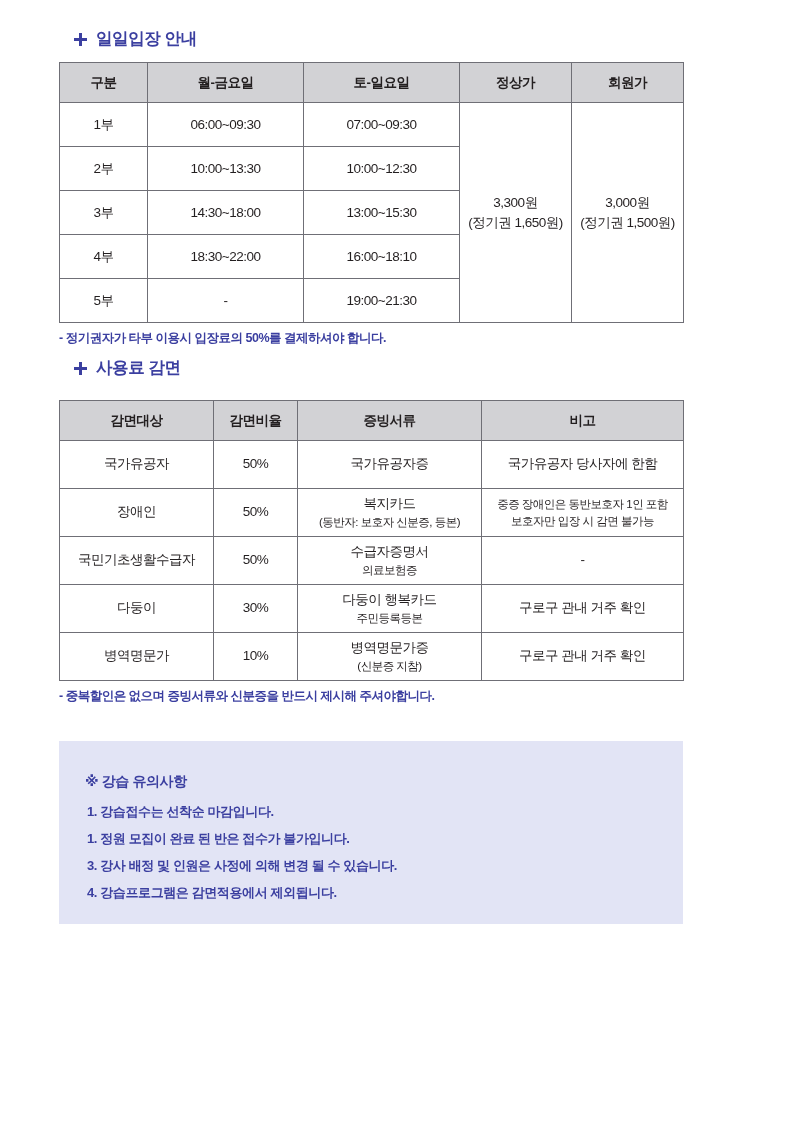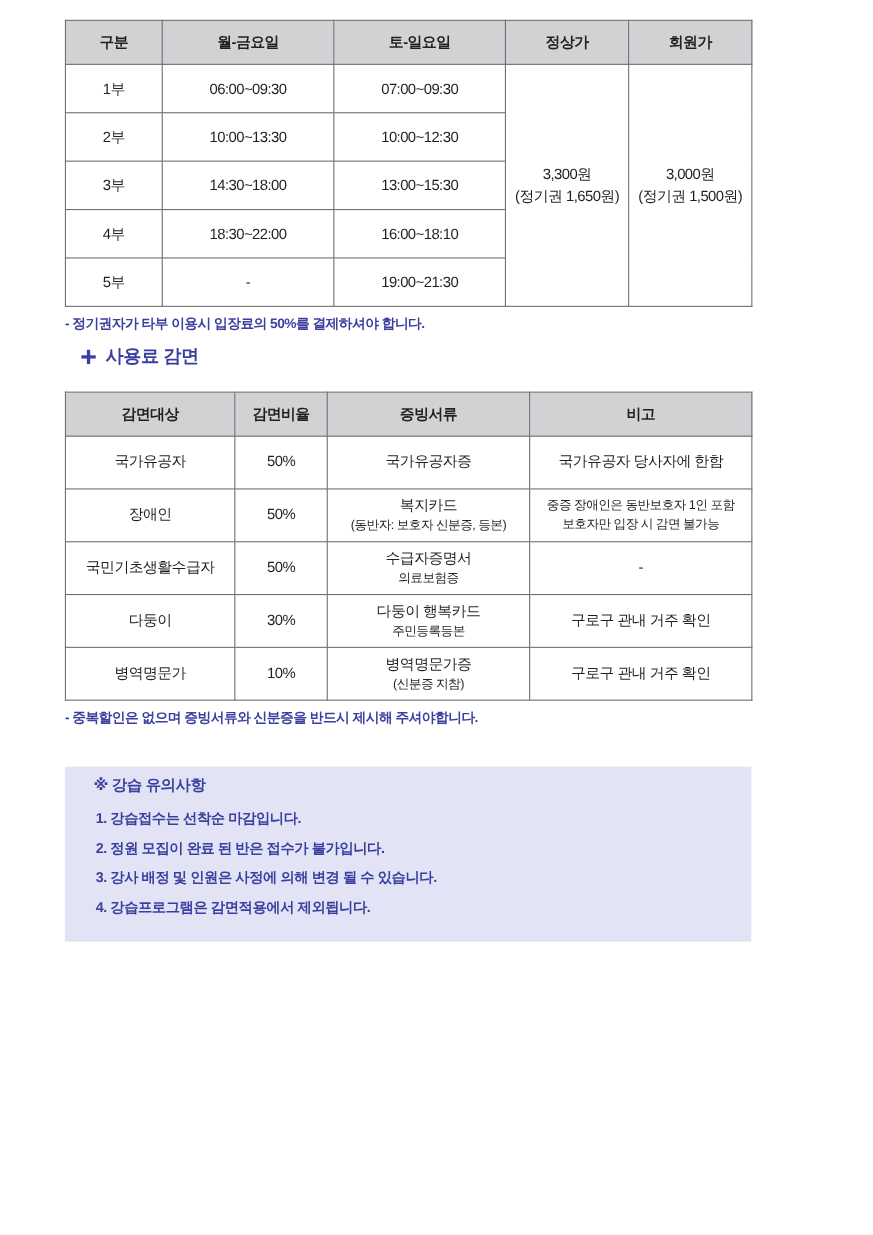--- a/index.html
+++ b/index.html
@@ -108,21 +108,21 @@
     font-size: 11.5px;
     display: block;
   }
 
   
   .notice {
     margin: 36px 3px 0 3px;
     width: 624px;
     box-sizing: border-box;
     background: #e2e4f5;
-    padding: 8px 26px 22px 26px;
+    padding: 32px 26px 22px 26px;
   }
   .notice-title {
     color: #3b3fa0;
     font-weight: bold;
     font-size: 14px;
     letter-spacing: -0.4px;
     margin-bottom: 12px;
   }
   .notice-item {
     color: #3b3fa0;
@@ -130,20 +130,24 @@
     font-size: 13px;
     letter-spacing: -0.4px;
     margin: 9px 0 0 2px;
   }
 </style>
 </head>
 <body>
 
 <div class="page">
 
+  <div class="section-head">
+    <span class="plus-icon"></span>
+    <span>일일입장 안내</span>
+  </div>
 
   <table class="tbl-daily">
     <colgroup>
       <col class="col-part">
         <col class="col-wk">
         <col class="col-we">
         <col class="col-std">
         <col class="col-mem">
     </colgroup>
     <thead>
@@ -271,18 +275,18 @@
         </td>
       </tr>
     </tbody>
   </table>
 
   <div class="note">- 중복할인은 없으며 증빙서류와 신분증을 반드시 제시해 주셔야합니다.</div>
 
   <div class="notice">
     <div class="notice-title">※ 강습 유의사항</div>
     <div class="notice-item">1. 강습접수는 선착순 마감입니다.</div>
-    <div class="notice-item">2. 정원 모집이 완료 된 반은 접수가 불가입니다.</div>
+    <div class="notice-item">1. 정원 모집이 완료 된 반은 접수가 불가입니다.</div>
     <div class="notice-item">3. 강사 배정 및 인원은 사정에 의해 변경 될 수 있습니다.</div>
     <div class="notice-item">4. 강습프로그램은 감면적용에서 제외됩니다.</div>
   </div>
 
 </div>
 
 </body></html>

